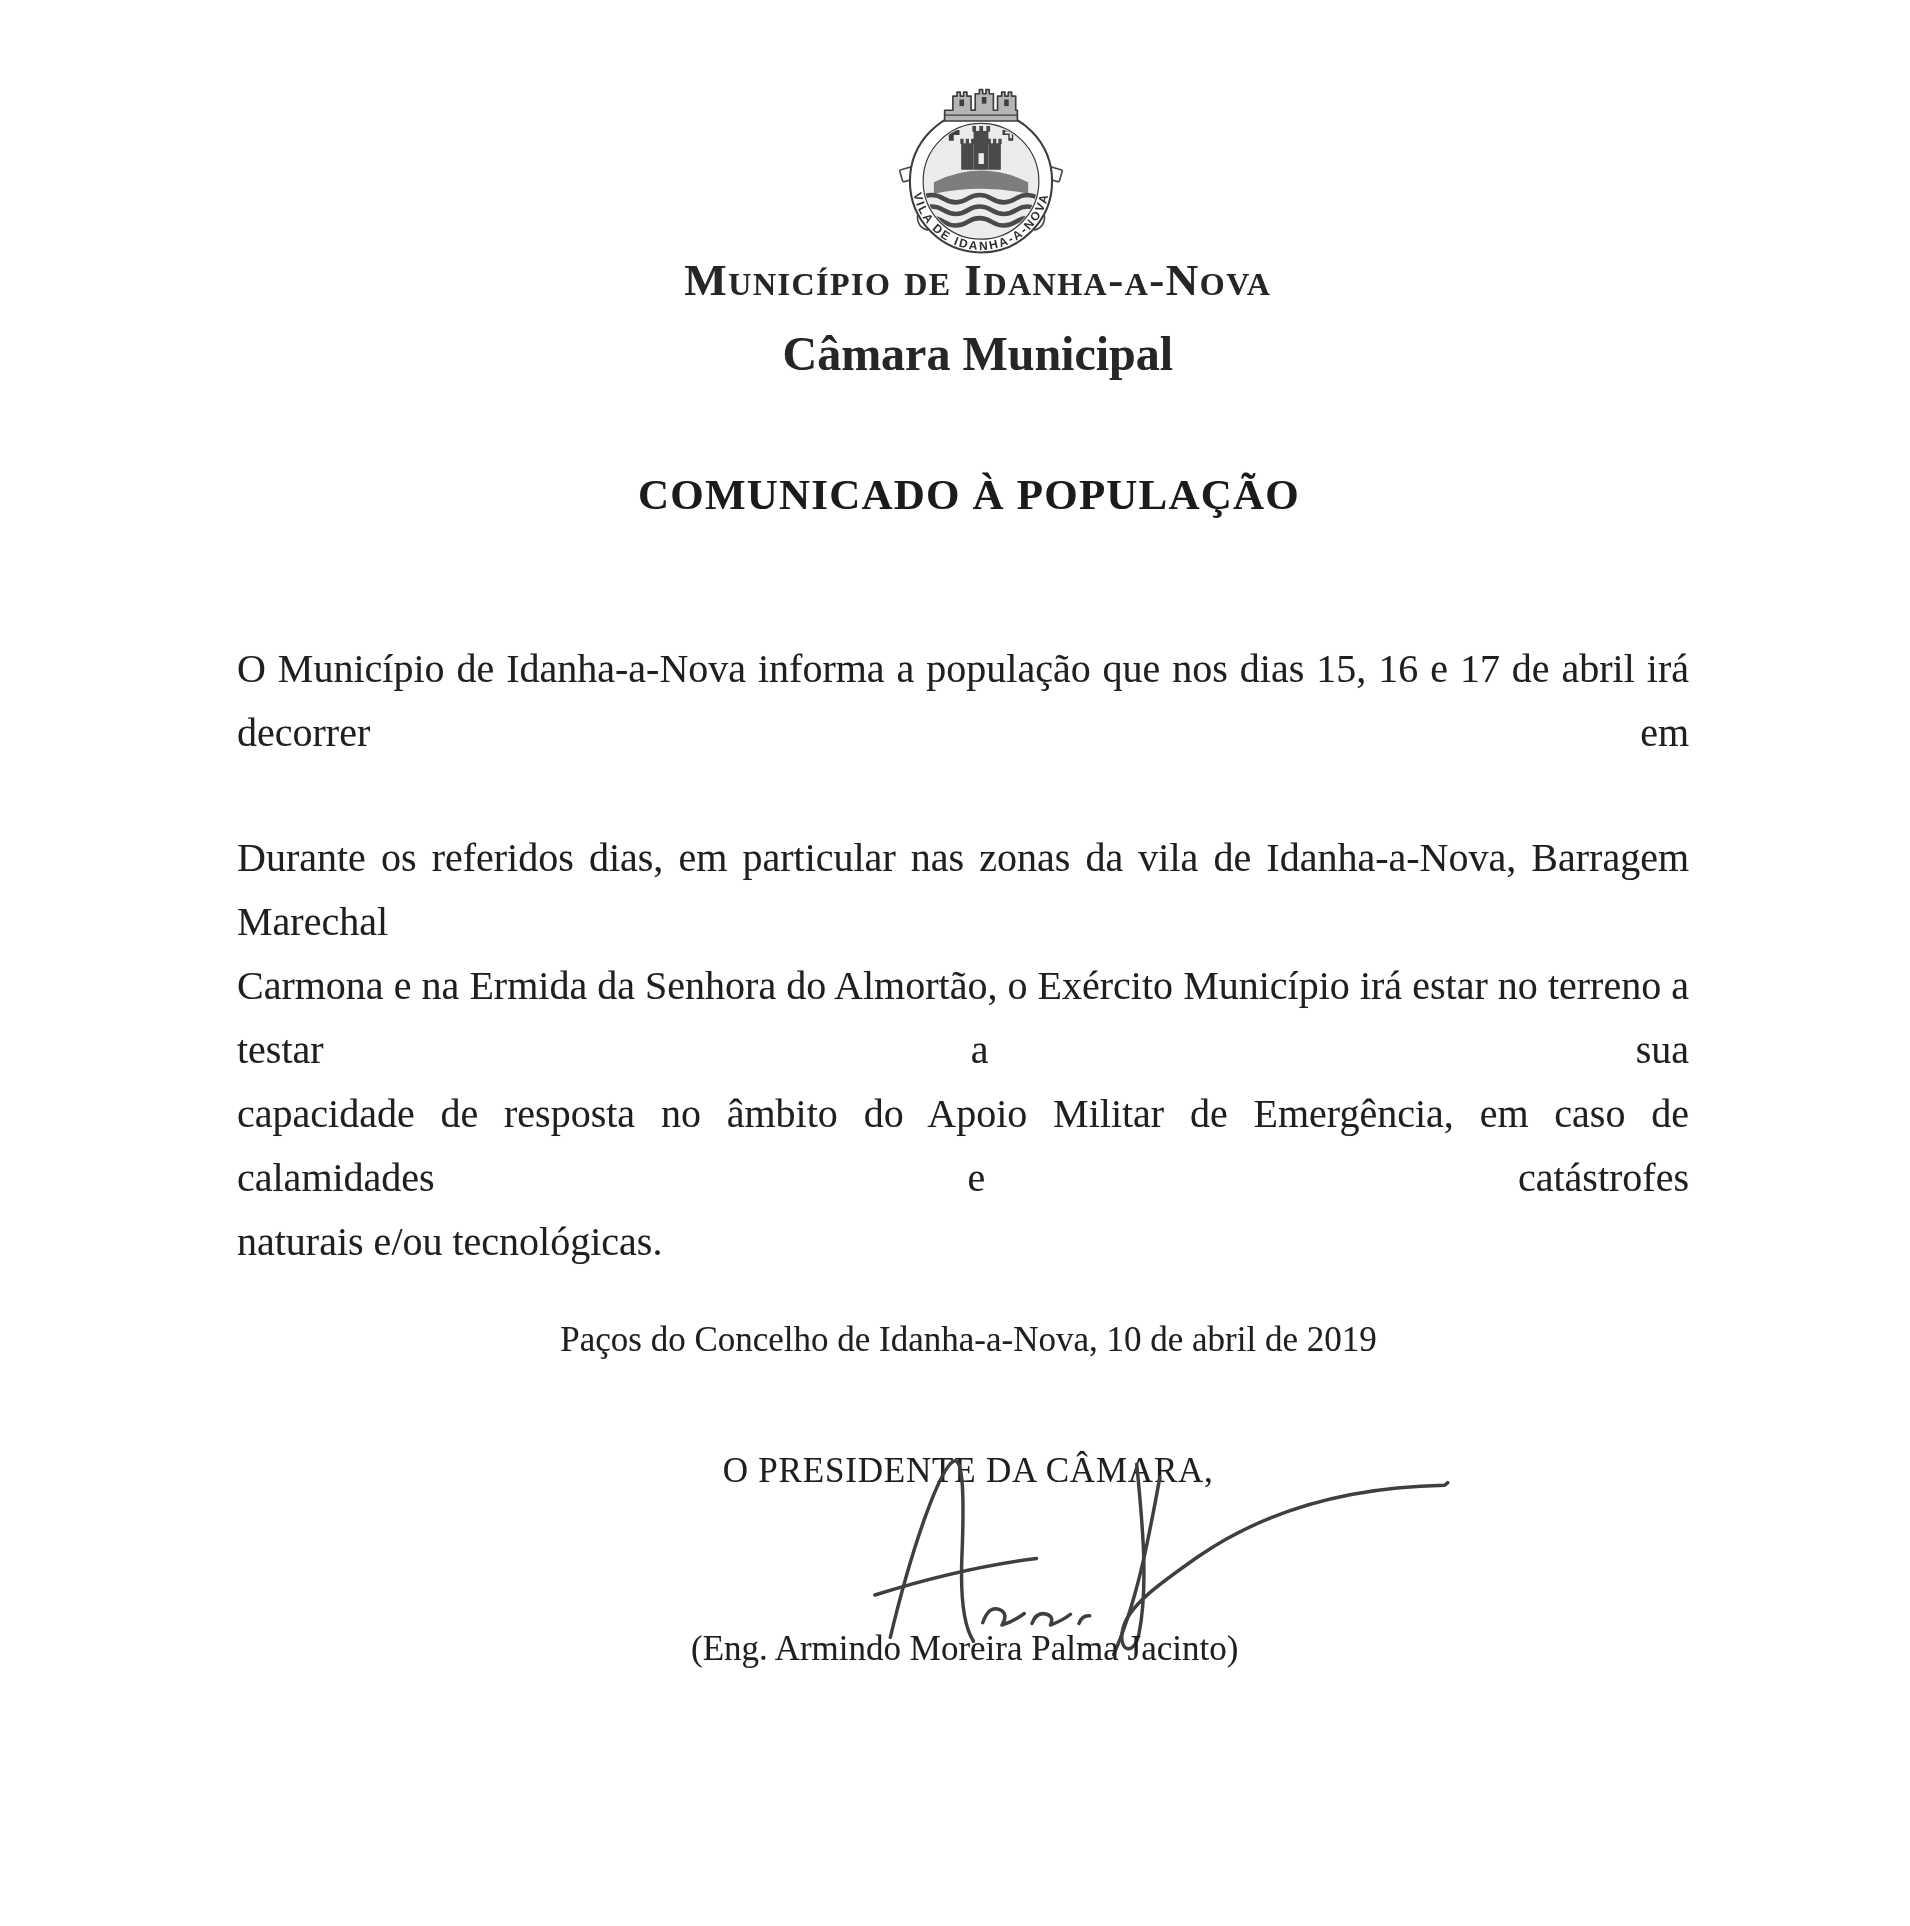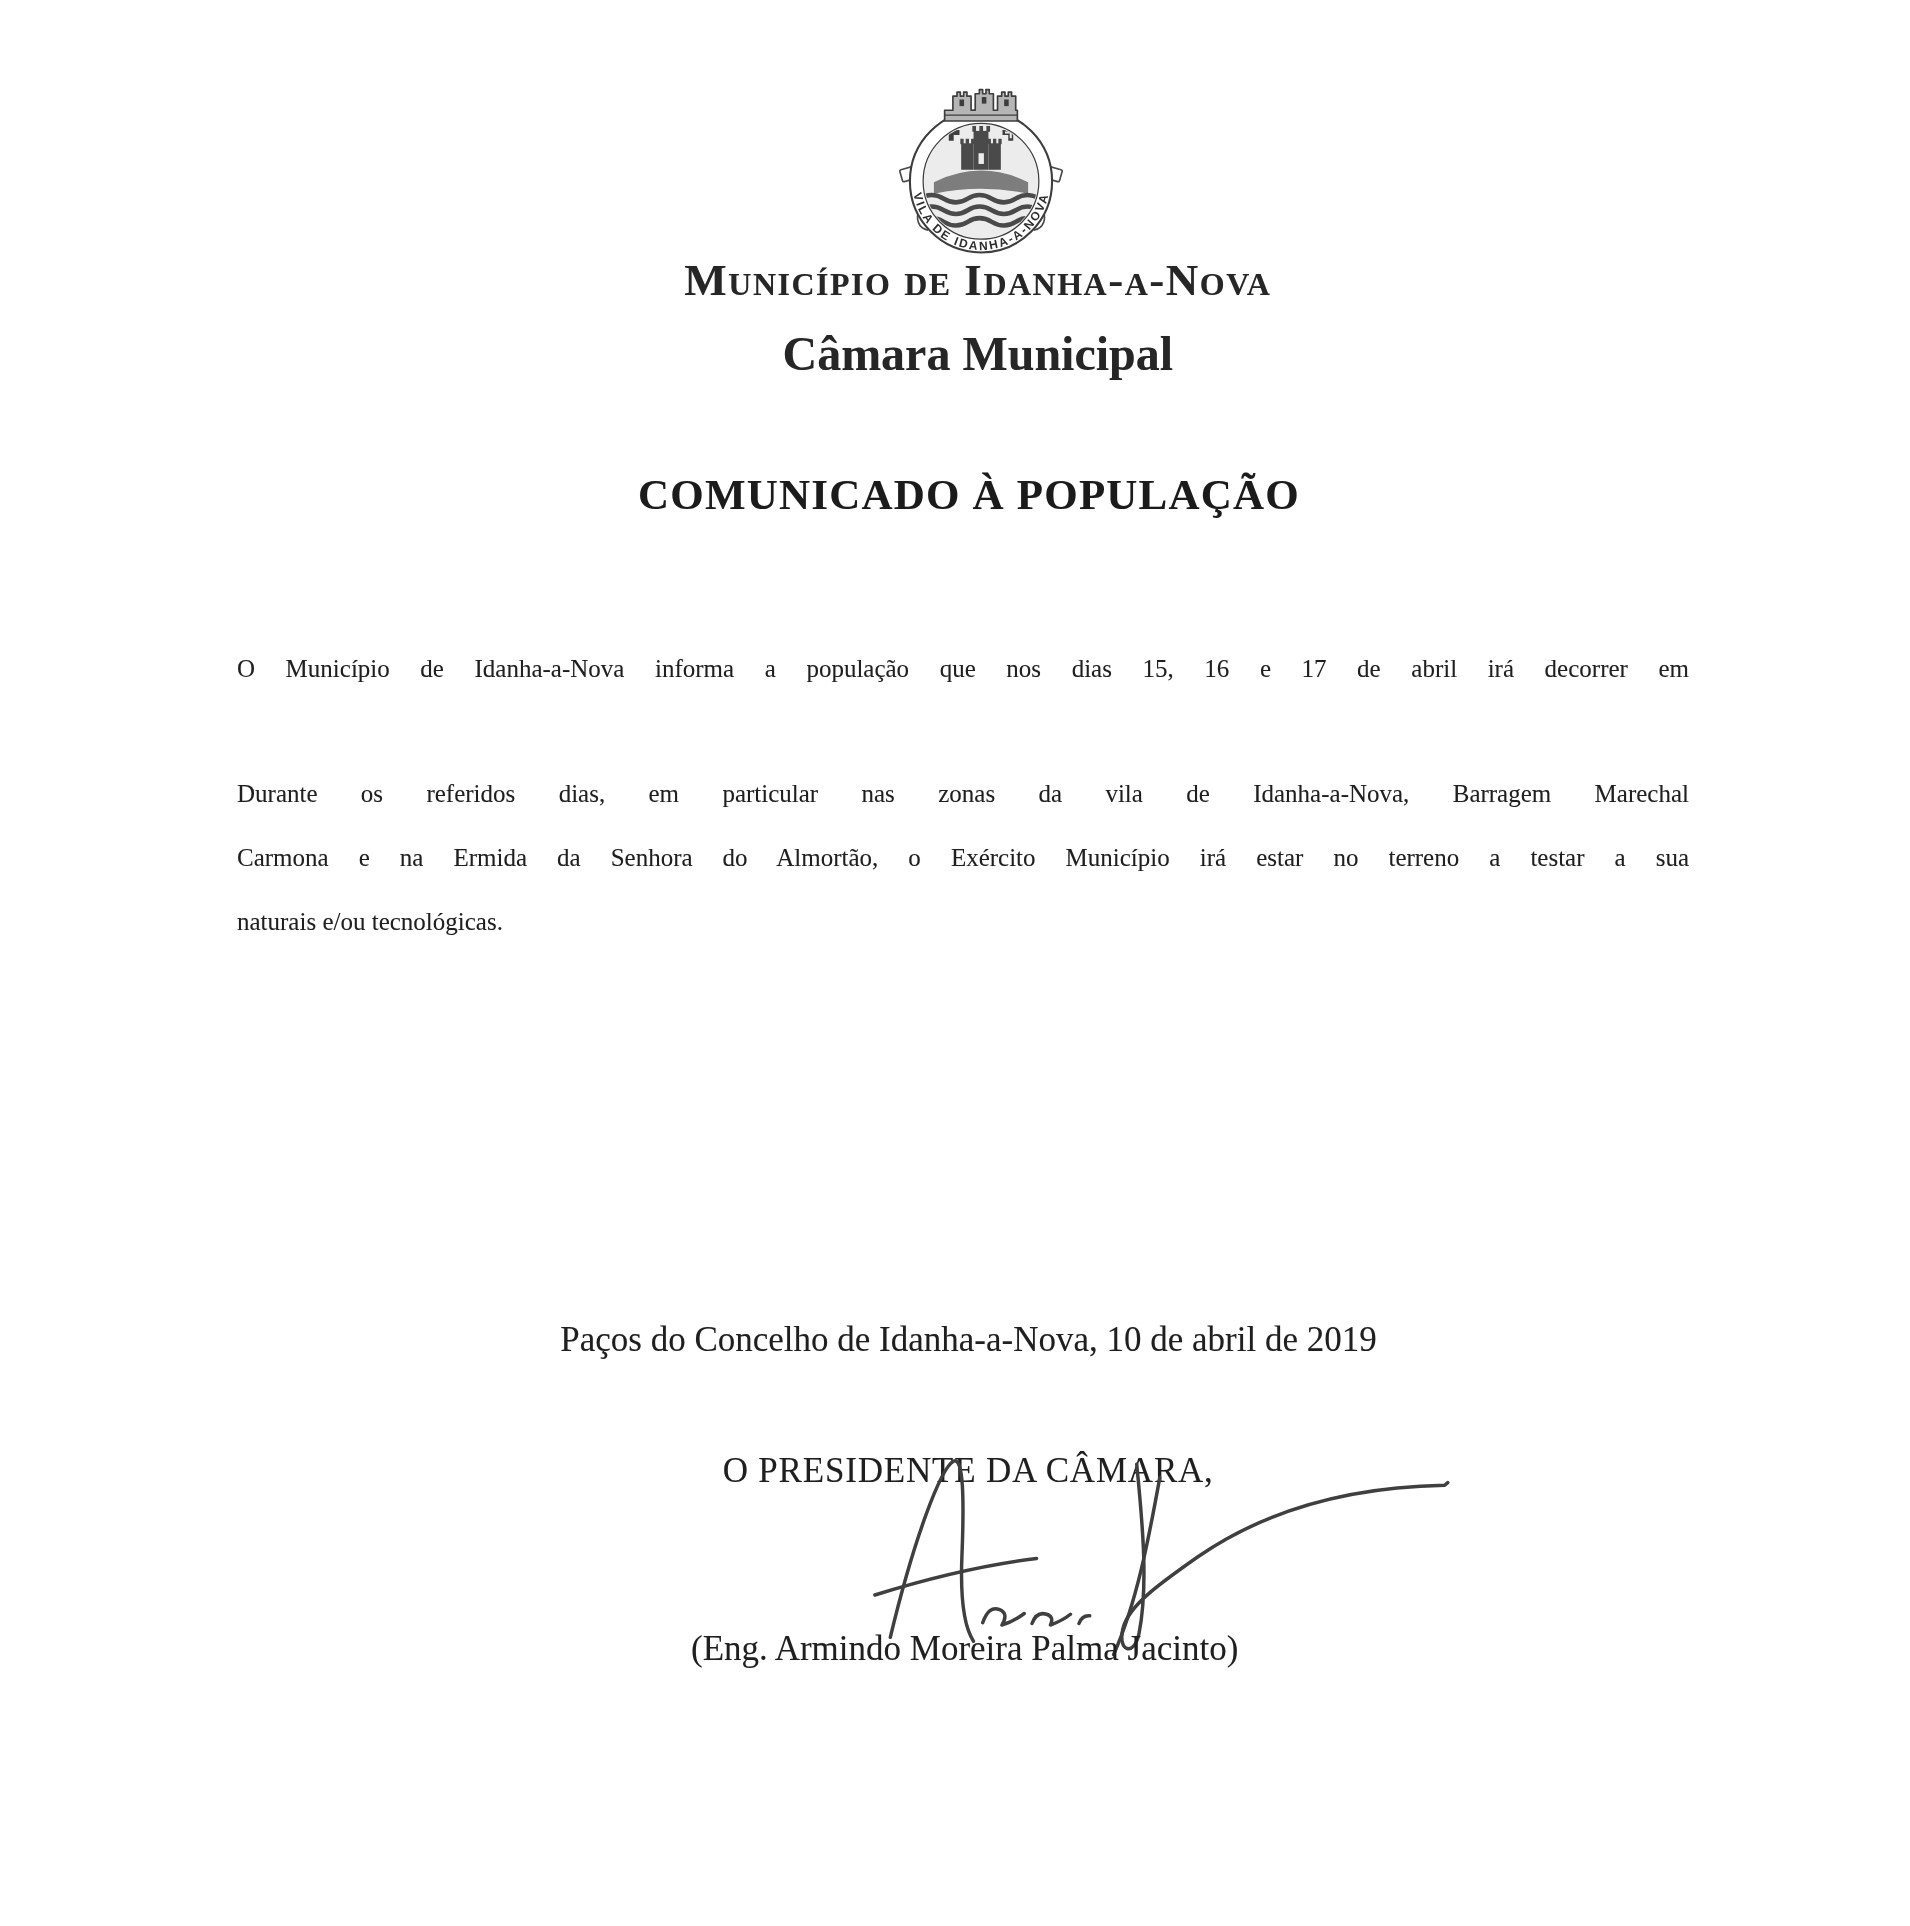--- a/index.html
+++ b/index.html
@@ -7,21 +7,21 @@
     position:relative;width:1911px;height:2702px;background:#ffffff;overflow:hidden;
     font-family:"Liberation Serif","DejaVu Serif",serif;color:#1f1f1f;
   }
   .soft{text-shadow:0 0 0.8px rgba(35,35,35,.26);}
   .center{position:absolute;left:0;width:1911px;text-align:center;}
 
   .muni{top:258px;font-size:45px;font-weight:600;font-variant:small-caps;letter-spacing:1.5px;line-height:1;transform:translateX(22.3px);color:#262626;}
   .camara{top:330px;font-size:48px;font-weight:700;line-height:1;transform:translateX(22.3px);color:#262626;}
   .title{top:473px;font-size:43px;font-weight:700;letter-spacing:1.2px;line-height:1;transform:translateX(13.5px);color:#1b1b1b;}
 
-  .body{position:absolute;left:237px;top:637px;width:1452px;font-size:25px;line-height:64px;}
+  .body{position:absolute;left:237px;top:637px;width:1452px;font-size:40px;line-height:64px;}
   .para{margin:0 0 61px 0;}
   .bline{text-align:justify;text-align-last:justify;}
   .bline.final{text-align-last:auto;}
 
   .dateline{top:1322px;font-size:35px;line-height:1;transform:translateX(13px);}
   .president{top:1453px;font-size:35px;letter-spacing:0.8px;line-height:1;transform:translateX(12.7px);}
   .signame{top:1631px;font-size:35px;line-height:1;transform:translateX(9.2px);}
 
   .crest{position:absolute;left:898px;top:78px;width:166px;height:186px;}
   .sig{position:absolute;left:867px;top:1441px;width:601px;height:231px;pointer-events:none;}
@@ -98,20 +98,21 @@
 
   <div class="center title soft">COMUNICADO À POPULAÇÃO</div>
 
   <div class="body soft">
     <div class="para">
       <div class="bline">O Município de Idanha-a-Nova informa a população que nos dias 15, 16 e 17 de abril irá decorrer em</div>
     </div>
     <div class="para">
       <div class="bline">Durante os referidos dias, em particular nas zonas da vila de Idanha-a-Nova, Barragem Marechal</div>
       <div class="bline">Carmona e na Ermida da Senhora do Almortão, o Exército Município irá estar no terreno a testar a sua</div>
+      <div class="bline">capacidade de resposta no âmbito do Apoio Militar de Emergência, em caso de calamidades e catástrofes</div>
       <div class="bline final">naturais e/ou tecnológicas.</div>
     </div>
   </div>
 
   <div class="center dateline soft">Paços do Concelho de Idanha-a-Nova, 10 de abril de 2019</div>
   <div class="center president soft">O PRESIDENTE DA CÂMARA,</div>
 
   <svg class="sig" viewBox="0 0 1560 600" xmlns="http://www.w3.org/2000/svg">
     <g fill="none" stroke="#3f3f3f" stroke-width="9" stroke-linecap="round" stroke-linejoin="round">
       <path d="M60,510 C120,260 190,70 225,52 C250,42 252,150 246,300 C242,400 250,480 276,520"></path>

